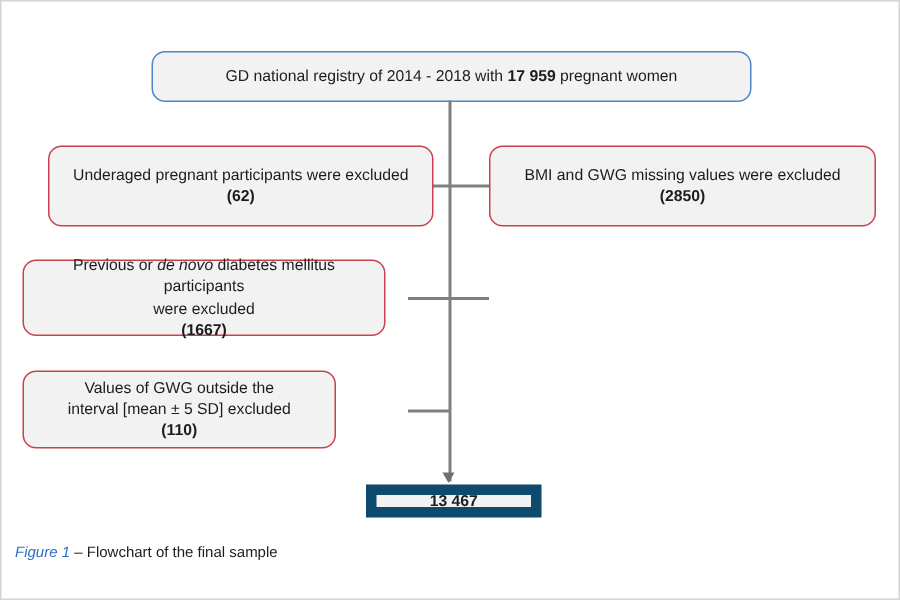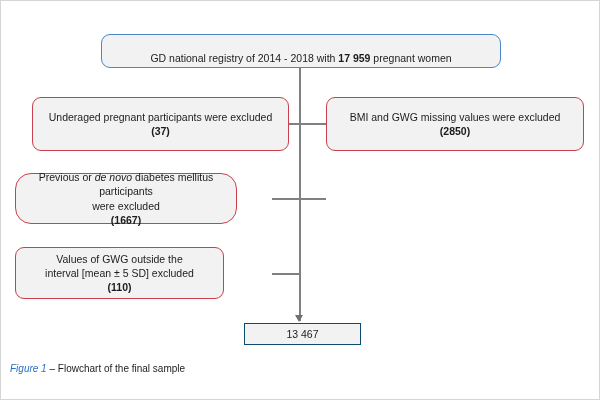--- a/index.html
+++ b/index.html
@@ -37,37 +37,36 @@
     color: #1c1c1c;
     padding: 2px 8px;
   }
   .node .inner { width: 100%; }
   .node b { font-weight: bold; }
   .node i { font-style: italic; }
 
   .node-top {
     border: 1.6px solid #4a86c8;
     border-radius: 9px;
-    align-items: flex-end;
   }
   .node-excl {
     border: 1.6px solid #c9414d;
     border-radius: 9px;
   }
   .node-final {
-    border: 1px solid #0c4a6e;
+    border: 7px solid #0c4a6e;
     border-radius: 0;
-    font-weight: normal;
+    font-weight: bold;
   }
 
   
   #box-top      { left: 100px; top: 33px;  width: 400px; height: 34px; }
 
   #box-left-1   { left: 31px;  top: 96px;  width: 257px; height: 54px; }
-  #box-left-2   { left: 14px;  top: 172px; width: 222px; height: 51px; border-radius: 16px; }
+  #box-left-2   { left: 14px;  top: 172px; width: 242px; height: 51px; }
   #box-left-3   { left: 14px;  top: 246px; width: 209px; height: 52px; }
 
   #box-right-1  { left: 325px; top: 96px;  width: 258px; height: 54px; }
   #box-right-2  { left: 325px; top: 172px; width: 258px; height: 51px; }
 
   #box-final    { left: 243px; top: 322px; width: 117px; height: 22px; }
 
   
   .line {
     position: absolute;
@@ -121,21 +120,21 @@
   <div class="line h-conn" id="conn-1-left"></div>
   <div class="line h-conn" id="conn-1-right"></div>
   <div class="line h-conn" id="conn-2-left"></div>
   <div class="line h-conn" id="conn-2-right"></div>
   <div class="line h-conn" id="conn-3-left"></div>
   <div class="arrow-head"></div>
 
   <div class="node node-excl" id="box-left-1">
     <div class="inner">
       <span>Underaged pregnant participants were excluded</span><br>
-      <b>(37)</b>
+      <b>(62)</b>
     </div>
   </div>
 
   <div class="node node-excl" id="box-left-2">
     <div class="inner">
       <span>Previous or </span><i>de novo</i><span> diabetes mellitus participants</span><br>
       <span>were excluded</span><br>
       <b>(1667)</b>
     </div>
   </div>

